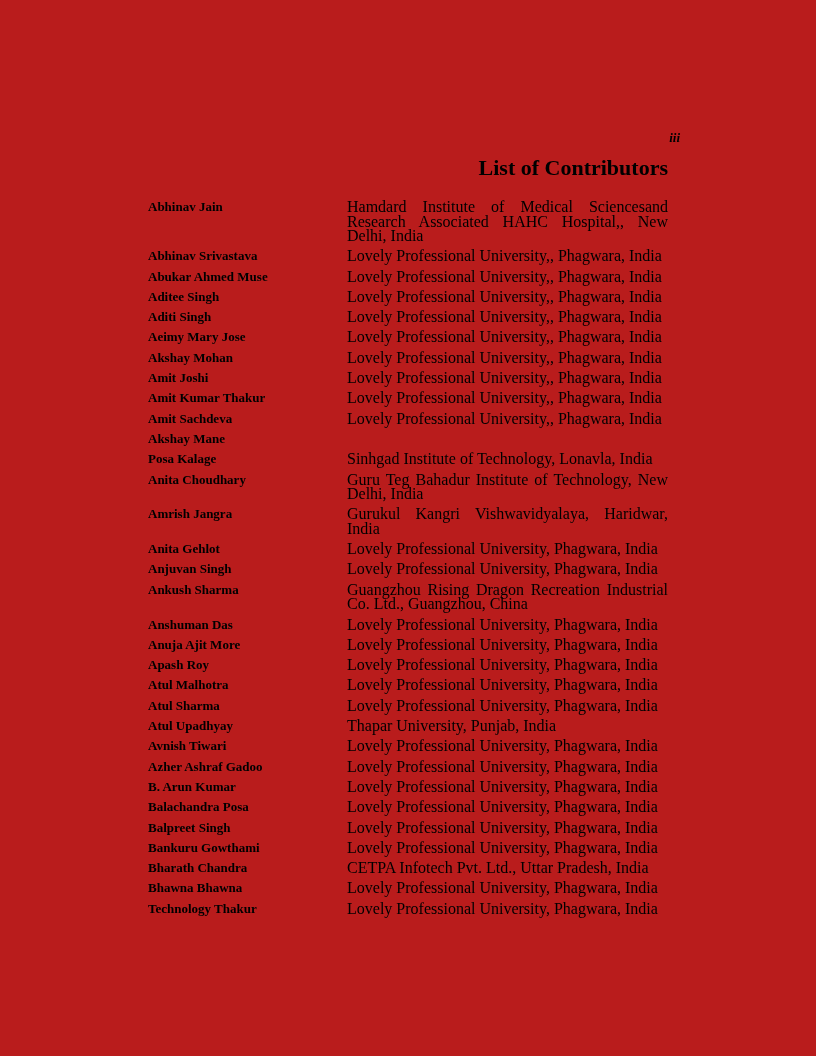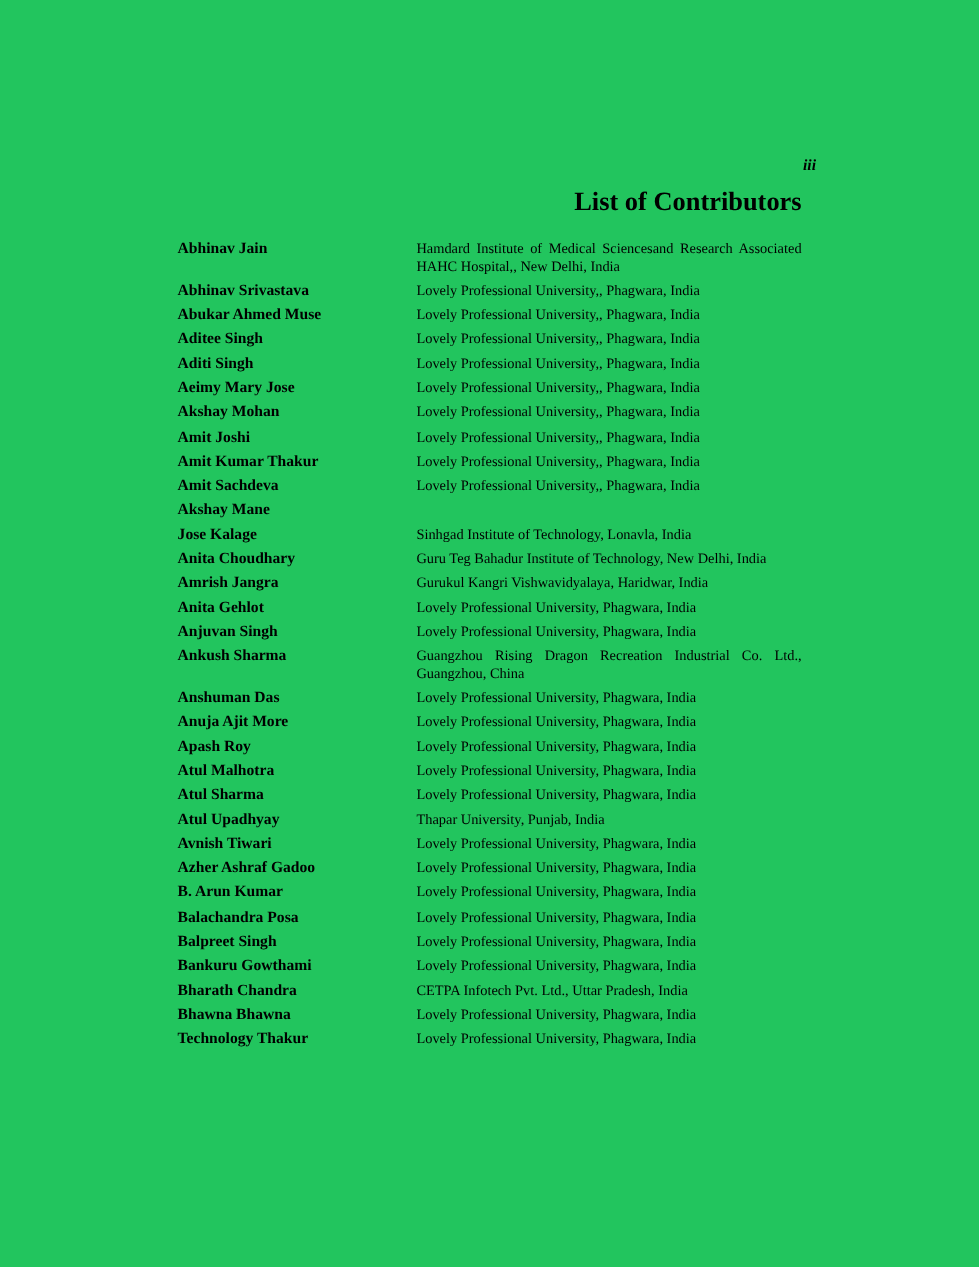--- a/index.html
+++ b/index.html
@@ -11,21 +11,21 @@
     width: 816px;
     height: 1056px;
     position: relative;
     font-family: "Liberation Serif", "DejaVu Serif", serif;
     color: #000000;
     overflow: hidden;
   }
   .page {
     position: absolute;
     inset: 0;
-    background: #22c55e;
+    background: #b91c1c;
   }
   .page-number {
     position: absolute;
     top: 131px;
     right: 136px;
     font-size: 13px;
     font-weight: bold;
     font-style: italic;
     line-height: 14px;
   }
@@ -50,21 +50,21 @@
     grid-template-columns: 199px 321px;
     margin-bottom: 5.8px;
   }
   .name {
     font-size: 13px;
     font-weight: bold;
     line-height: 14.5px;
     padding-right: 10px;
   }
   .affiliation {
-    font-size: 12px;
+    font-size: 16px;
     line-height: 14.5px;
     text-align: justify;
   }
 </style>
 </head>
 <body>
 
 <div class="page">
   <div class="page-number">iii</div>
   <div class="content">
@@ -118,21 +118,21 @@
   <div class="entry">
     <div class="name">Amit Sachdeva</div>
     <div class="affiliation">Lovely Professional University,, Phagwara, India</div>
   </div>
 
   <div class="entry">
     <div class="name">Akshay Mane</div>
   </div>
 
   <div class="entry">
-    <div class="name">Jose Kalage</div>
+    <div class="name">Posa Kalage</div>
     <div class="affiliation">Sinhgad Institute of Technology, Lonavla, India</div>
   </div>
 
   <div class="entry">
     <div class="name">Anita Choudhary</div>
     <div class="affiliation">Guru Teg Bahadur Institute of Technology, New Delhi, India</div>
   </div>
 
   <div class="entry">
     <div class="name">Amrish Jangra</div>

